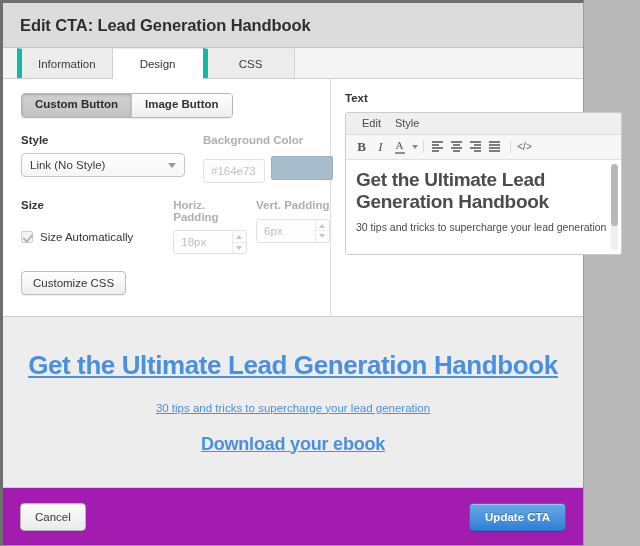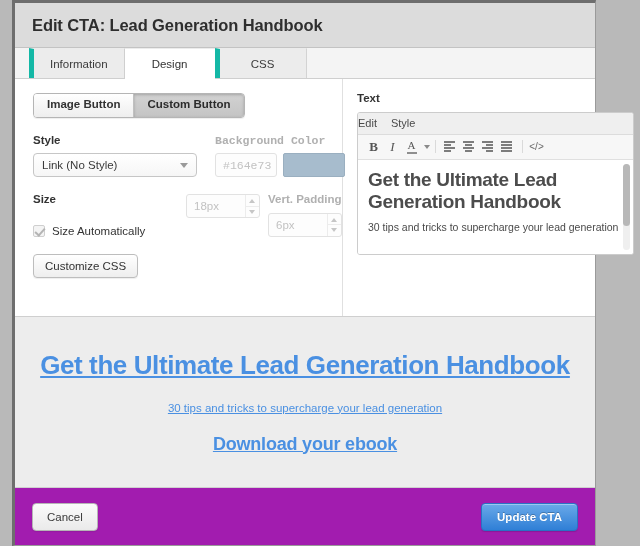--- a/index.html
+++ b/index.html
@@ -10,21 +10,21 @@
   body {
     width: 640px;
     height: 546px;
     overflow: hidden;
     font-family: "Liberation Sans", sans-serif;
     -webkit-font-smoothing: antialiased;
   }
 
   .modal {
     position: absolute;
-    left: 12px;
+    left: 0;
     top: 0;
     width: 584px;
     height: 546px;
     background: #ffffff;
     border-left: 3px solid #6e6e6e;
     border-top: 3px solid #6e6e6e;
     border-right: 1px solid #9a9a9a;
     border-bottom: 1px solid #9a9a9a;
     box-sizing: border-box;
     display: flex;
@@ -171,20 +171,21 @@
     height: 24px;
     border: 1px solid #e2e2e2;
     border-radius: 3px;
     background: #fdfdfd;
     font-size: 11.5px;
     color: #c2c2c2;
     display: flex;
     align-items: center;
     padding: 0 7px;
     box-sizing: border-box;
+    margin-top: 6px;
   }
   .swatch {
     width: 62px;
     height: 24px;
     background: #a7bccd;
     border: 1px solid #9aafc0;
     border-radius: 2px;
     margin-left: 6px;
     box-sizing: border-box;
   }
@@ -279,21 +280,21 @@
     overflow: hidden;
     box-sizing: border-box;
     width: 277px;
   }
   .rte-menubar {
     height: 21px;
     background: #efefef;
     border-bottom: 1px solid #dcdcdc;
     display: flex;
     align-items: center;
-    padding-left: 0;
+    padding-left: 16px;
     gap: 14px;
   }
   .rte-menubar span {
     font-size: 11px;
     color: #4a4a4a;
     cursor: pointer;
   }
   .rte-toolbar {
     height: 24px;
     background: #f7f7f7;
@@ -476,52 +477,53 @@
     <div class="tab">Information</div>
     <div class="tab active">Design</div>
     <div class="tab">CSS</div>
   </div>
 
   <div class="editor-area">
 
     <div class="left-pane">
 
       <div class="segmented">
+        <div class="seg active">Custom Button</div>
         <div class="seg">Image Button</div>
-        <div class="seg active">Custom Button</div>
       </div>
 
       <div class="row">
         <div class="field">
           <div class="flabel">Style</div>
           <div class="select-box">
             <span>Link (No Style)</span>
             <span class="caret"></span>
           </div>
         </div>
 
-        <div class="field" style="margin-left:18px;font-family:Liberation Mono, monospace;">
+        <div class="field" style="margin-left:18px;">
           <div class="flabel muted">Background Color</div>
           <div style="display:flex;align-items:center;">
             <div class="hexbox">#164e73</div>
             <div class="swatch"></div>
           </div>
         </div>
       </div>
 
       <div class="row">
         <div class="field" style="width:164px;">
           <div class="flabel">Size</div>
           <div class="check-row">
             <span class="checkbox"></span>
             <span class="check-label">Size Automatically</span>
           </div>
         </div>
 
         <div class="field">
+          <div class="flabel muted">Horiz. Padding</div>
           <div class="spin">
             <span class="val">18px</span>
             <span class="arrows">
                 <i></i>
                 <i></i>
               </span>
           </div>
         </div>
 
         <div class="field" style="margin-left:8px;">

